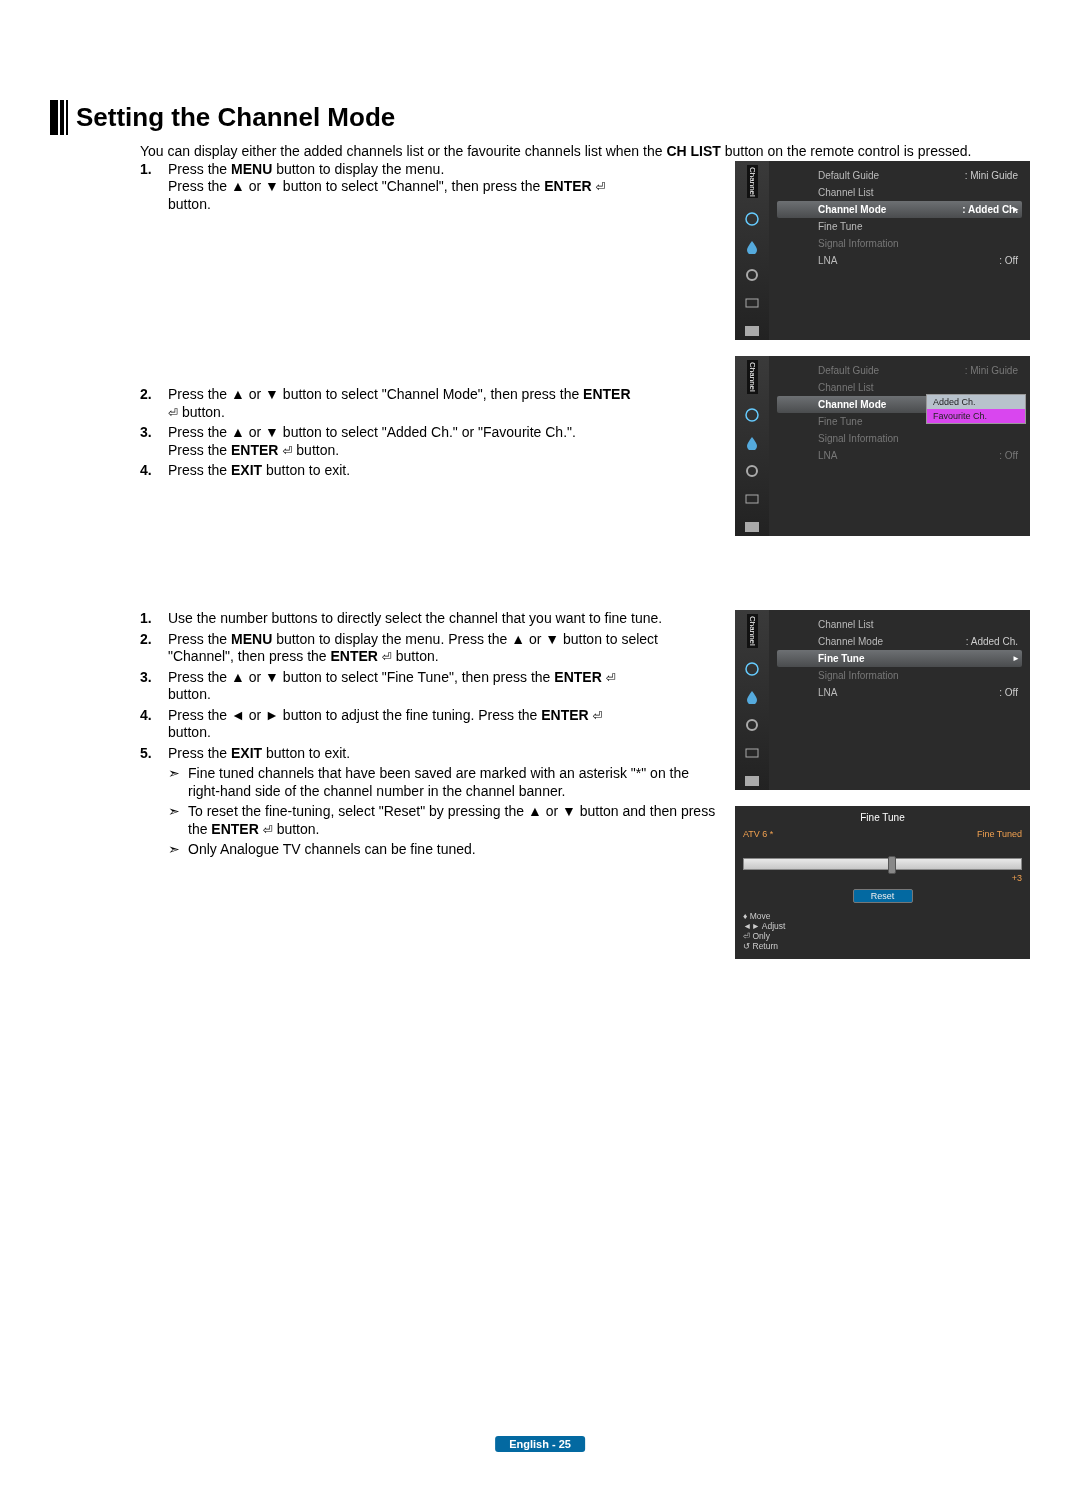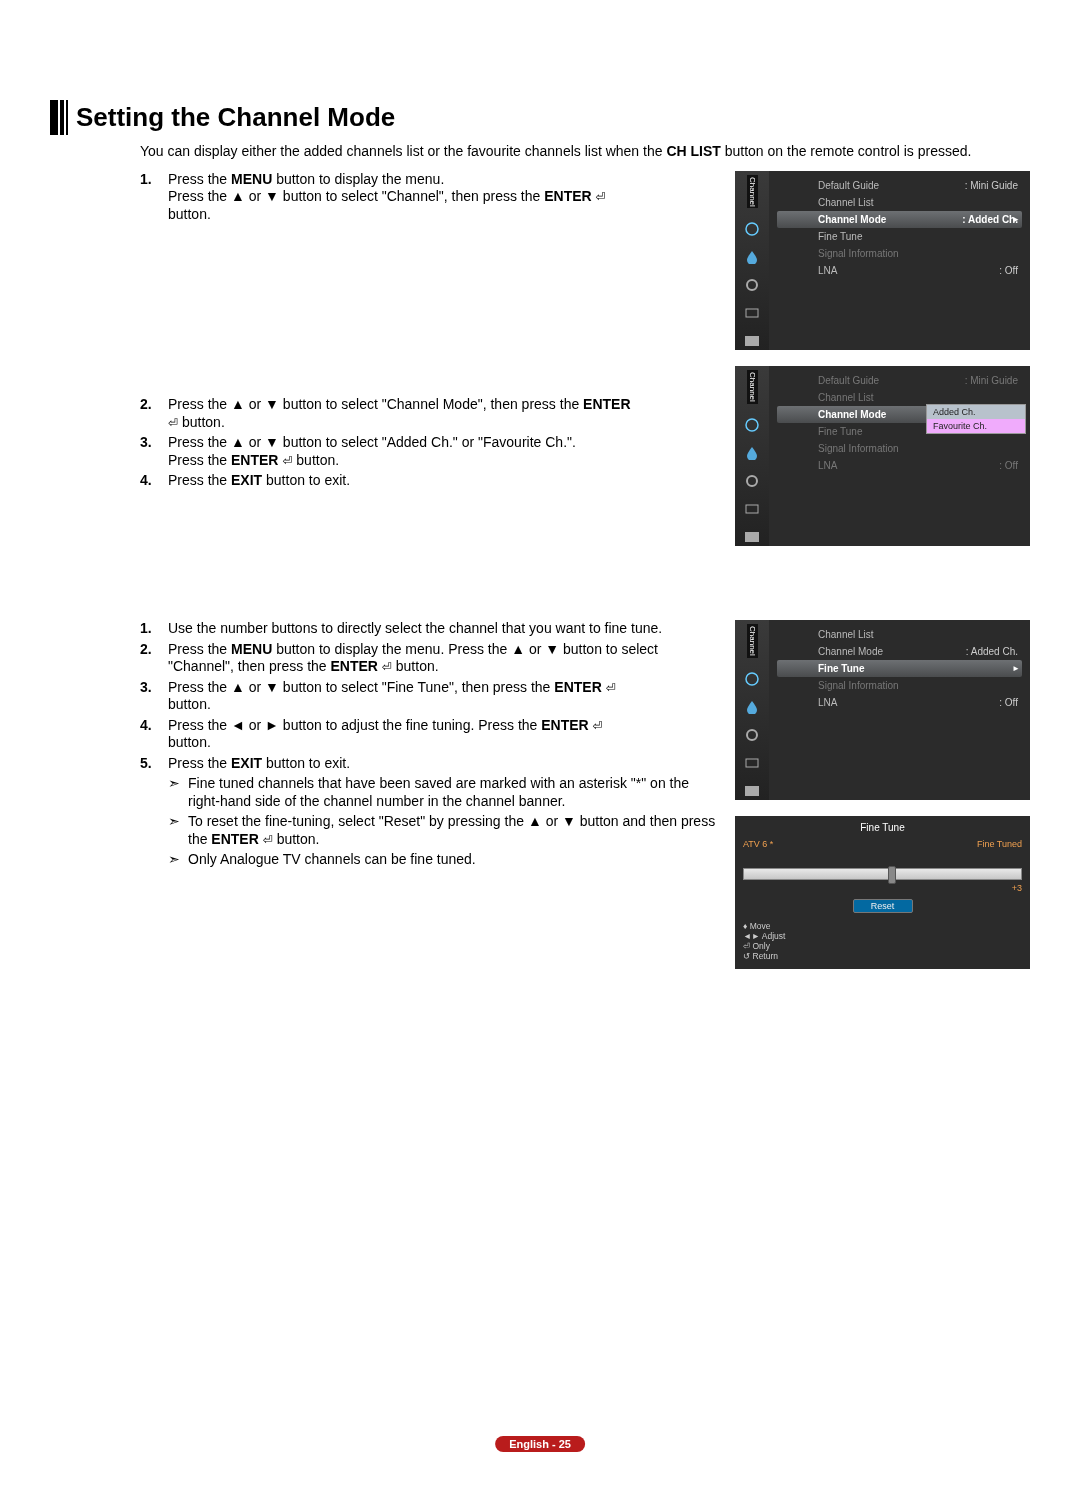--- a/index.html
+++ b/index.html
@@ -21,21 +21,21 @@
     text-align: right;
   }
   .bar-thick {
     width: 8px; background: #000; margin-right: 2px;
   }
   .bar-thin {
     width: 4px; background: #000; margin-right: 2px;
   }
   .bar-thin2 { width: 2px; background: #000; margin-right: 8px; }
   .section-title { font-size: 26px; font-weight: bold; padding: 2px 0; }
-  .intro { margin-left: 90px; margin-right: 30px; margin-bottom: 10px; line-height: 1.25; }
+  .intro { margin-left: 90px; margin-right: 30px; line-height: 1.25; }
   .bold { font-weight: bold; }
   .cols { display: flex; align-items: flex-start; }
   .left { flex: 1 1 auto; padding-right: 12px; }
   .right { width: 295px; flex: 0 0 295px; }
   ol.steps { list-style: none; margin-left: 90px; }
   ol.steps > li { display: flex; margin-bottom: 3px; line-height: 1.25; }
   ol.steps > li > .num { width: 28px; flex: 0 0 28px; font-weight: bold; }
   ol.steps > li > .txt { flex: 1; }
   .notes { margin-left: 118px; }
   .notes .note { display: flex; margin-bottom: 3px; line-height: 1.25; }
@@ -62,38 +62,38 @@
   .osd-row .r { color:#ccc; padding-left:6px; }
   .osd-row.sel {
     background: linear-gradient(#6d7073,#4a4c4e); color:#fff; border-radius:2px;
     position: relative;
   }
   .osd-row.sel .l,.osd-row.sel .r { color:#fff; font-weight:bold; }
   .osd-row.sel::after { content:"►"; color:#fff; font-size:8px; position:absolute; right:2px; top:4px; }
   .osd-row.dim .l,.osd-row.dim .r { color:#777; }
   .popup {
     position:absolute; right:4px; top:38px; width:100px;
-    background:#f0abfc; color:#222; font-size:9px; border:1px solid #999;
+    background:#d946ef; color:#222; font-size:9px; border:1px solid #999;
   }
   .popup .p-row { padding:2px 6px; }
   .popup .p-row.sel { background:#b8c2cc; }
   .finetune-box {
     background:#2b2b2b; color:#ddd; font-size:10px; padding:6px 8px 8px 8px;
   }
   .ft-title { text-align:center; color:#fff; margin-bottom:6px; }
   .ft-row { display:flex; justify-content:space-between; color:#f0a050; font-size:9px; margin-bottom:19px;}
   .ft-bar { height:12px; background:linear-gradient(#e8e8e8,#c7c7c7); position:relative; border:1px solid #888; margin-bottom:3px;}
   .ft-handle { position:absolute; top:-3px; left:52%; width:8px; height:18px; background:#888; border:1px solid #555; border-radius:2px;}
   .ft-val { text-align:right; color:#f0a050; font-size:9px; margin-bottom:6px;}
   .ft-reset { width:60px; margin:0 auto 8px auto; text-align:center; background:#0369a1; color:#eee; border:1px solid #777; border-radius:2px; font-size:9px; padding:1px 0;}
   .ft-foot { display:flex; justify-content:space-around; font-size:8.5px; color:#ccc;flex-direction:column; }
   .footer {
     position:absolute; bottom:36px; left:50%; transform:translateX(-50%);
-    background:#b91c1c; color:#fff; font-size:11px; font-weight:bold;
-    padding:2px 14px; border-radius:8px;
+    background:#0369a1; color:#fff; font-size:11px; font-weight:bold;
+    padding:2px 14px; border-radius:3px;
   }
   .spacer { height: 170px; }
   svg { display:block; }
 </style>
 </head>
 <body>
 
 <div class="section">
   <div class="section-header">
     <div class="bar-thick"></div>

